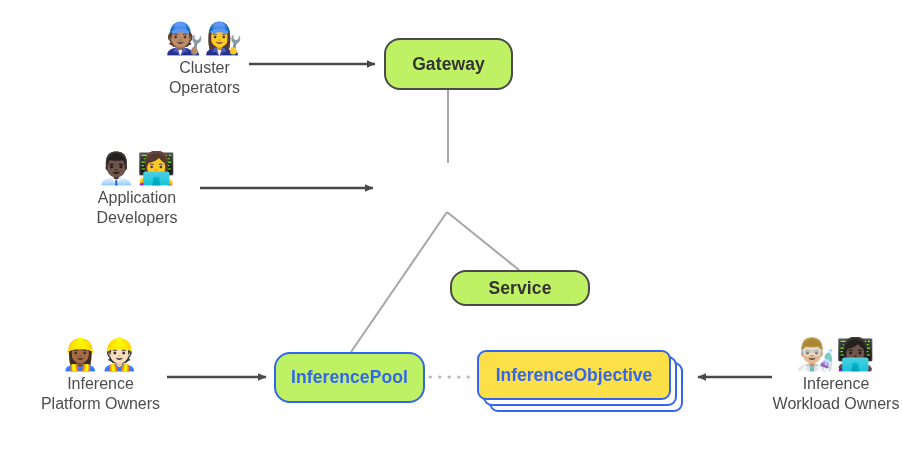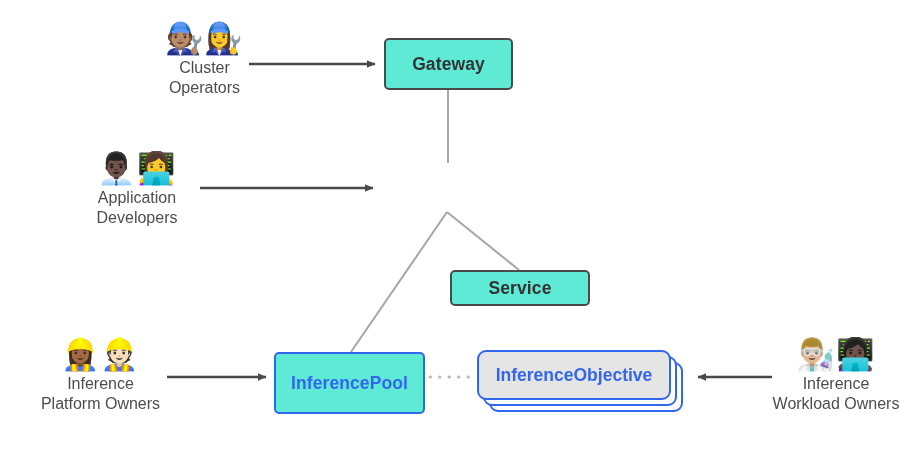--- a/index.html
+++ b/index.html
@@ -22,22 +22,22 @@
     width: 902px;
     height: 457px;
     pointer-events: none;
   }
   .node {
     position: absolute;
     box-sizing: border-box;
     display: flex;
     align-items: center;
     justify-content: center;
-    border-radius: 5px;
-    background: #5eead4;
+    border-radius: 16px;
+    background: #bef264;
     font-weight: bold;
     letter-spacing: 0.1px;
   }
   .node.dark {
     border: 2.2px solid #4a4a4a;
     color: #333333;
     font-size: 17.5px;
   }
   .node.blue {
     border: 2.2px solid #3366ee;
@@ -52,21 +52,21 @@
     box-sizing: border-box;
     border: 2.2px solid #3366ee;
     border-radius: 9px;
     background: #ffffff;
   }
   .stack-top {
     position: absolute;
     box-sizing: border-box;
     border: 2.2px solid #3366ee;
     border-radius: 9px;
-    background: #e5e5e5;
+    background: #fde047;
     display: flex;
     align-items: center;
     justify-content: center;
     color: #3366ee;
     font-weight: bold;
     font-size: 17.5px;
   }
   .actor {
     position: absolute;
     display: flex;
@@ -118,21 +118,21 @@
 
   <div class="node dark" style="left:384px; top:38px; width:129px; height:52px;">
     <span>Gateway</span>
   </div>
 
 
   <div class="node dark" style="left:450px; top:270px; width:140px; height:36px;">
     <span>Service</span>
   </div>
 
-  <div class="node blue" style="left:274px; top:352px; width:151px; height:62px;">
+  <div class="node blue" style="left:274px; top:352px; width:151px; height:51px;">
     <span>InferencePool</span>
   </div>
 
   <div class="stack-wrap" style="left:477px; top:350px; width:206px; height:62px;">
     <div class="stack-layer" style="left:12px; top:12px; width:194px; height:50px;"></div>
     <div class="stack-layer" style="left:6px; top:6px; width:194px; height:50px;"></div>
     <div class="stack-top" style="left:0px; top:0px; width:194px; height:50px;">
       <span>InferenceObjective</span>
     </div>
   </div>

